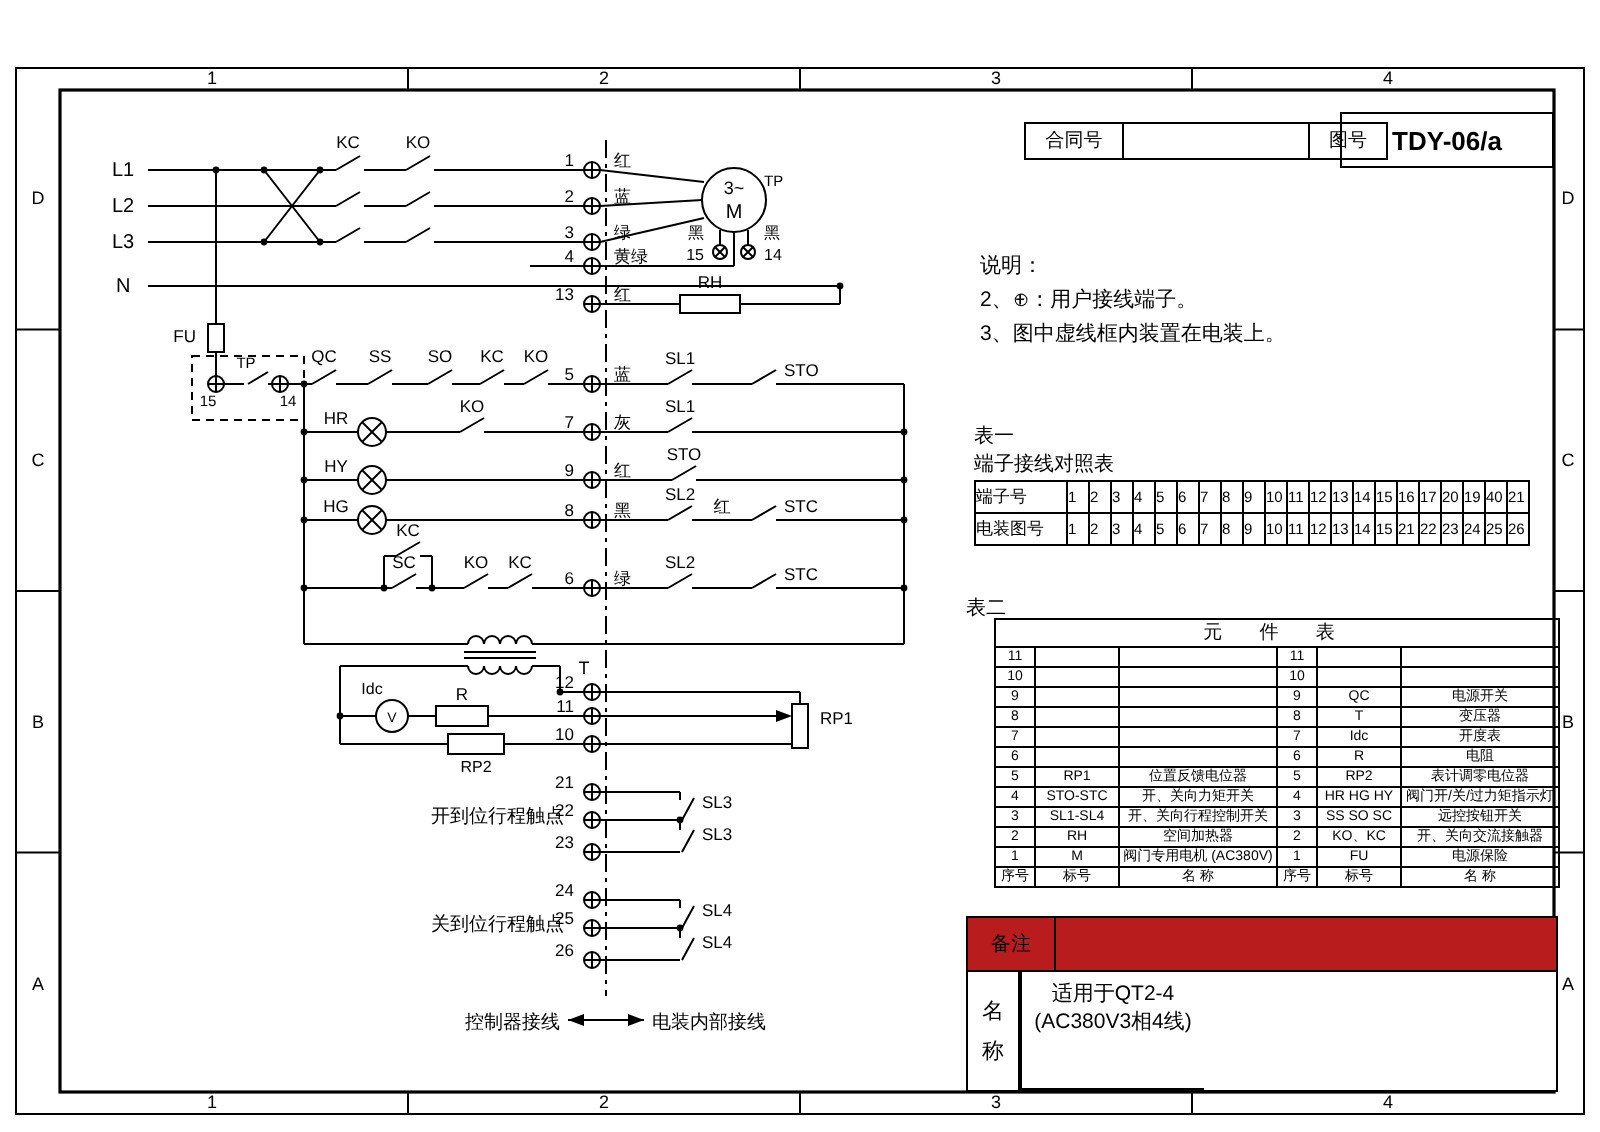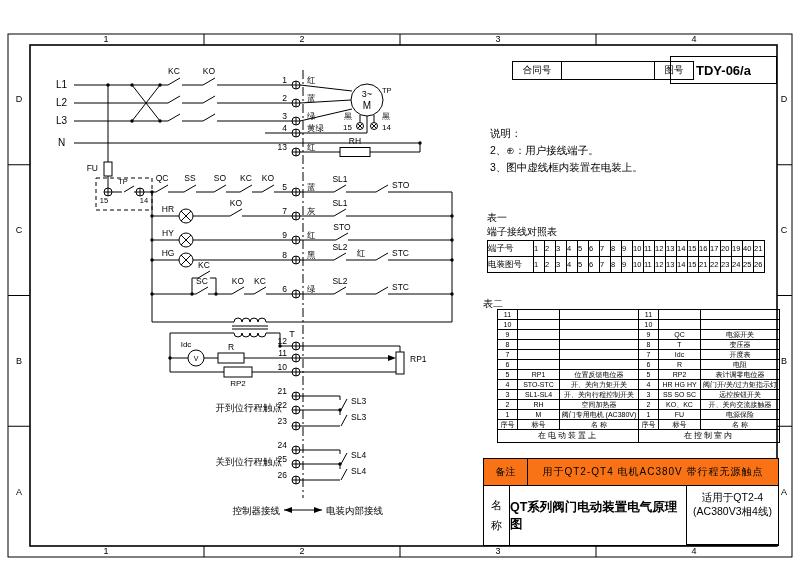--- a/index.html
+++ b/index.html
@@ -14,21 +14,21 @@
         font-family:Liberation Sans, sans-serif;font-weight:bold;font-size:13px}
 .notes{font-size:10.5px;line-height:17px}
 .small-label{font-size:10px}
 table{border-collapse:collapse}
 .t1 td{border:1px solid #000;text-align:left;height:16px;padding:0;font-size:7.5px;width:11px;line-height:1}
 .t1 td.t1h{width:46px;font-size:8.5px}
 .t2 td{border:1px solid #000;text-align:center;height:10px;padding:0;font-size:7px;line-height:1;
        overflow:hidden;white-space:nowrap}
 .t2 tr.t2title td{height:14px;font-size:9.5px;letter-spacing:8px}
 .t2 tr.t2foot td{height:13px;font-size:8px;letter-spacing:2px}
-.remark{border:1px solid #000;display:flex;font-size:10px;background:#f97316}
+.remark{border:1px solid #000;display:flex;font-size:10px;background:#b91c1c}
 .remark .rlabel{width:44px;border-right:1px solid #000;display:flex;align-items:center;justify-content:center}
 .remark .rtext{flex:1;display:flex;align-items:center;justify-content:center;letter-spacing:1px}
 .tblock{border:1px solid #000;display:flex;background:#fff}
 .tb-name{width:26px;border-right:1px solid #000;display:flex;flex-direction:column;align-items:center;
          justify-content:center;gap:5px;font-size:11px}
 .tb-title{flex:1;display:flex;align-items:center;justify-content:center;font-weight:bold;font-size:12.5px}
 .tb-right{width:92px;border-left:1px solid #000;display:flex;flex-direction:column}
 .tb-app{flex:1;border-bottom:1px solid #000;text-align:center;font-weight:normal;font-size:10.5px;
         line-height:14px;padding-top:4px}
 .tb-company{height:20px;display:flex;align-items:center;justify-content:center;font-size:7.5px}
@@ -345,20 +345,23 @@
 <table class="abs t2" style="left:497px;top:309px">
   <colgroup>
     <col style="width:20px">
       <col style="width:42px">
       <col style="width:79px">
     <col style="width:20px">
       <col style="width:42px">
       <col style="width:79px">
   </colgroup>
   <tbody>
+      <tr class="t2title">
+    <td colspan="6">元 件 表</td>
+  </tr>
   <tr>
         <td>11</td>
         <td></td>
         <td></td>
         <td>11</td>
         <td></td>
         <td></td>
       </tr>
   <tr>
         <td>10</td>
@@ -441,37 +444,31 @@
         <td>电源保险</td>
       </tr>
   <tr>
         <td>序号</td>
         <td>标号</td>
         <td>名 称</td>
         <td>序号</td>
         <td>标号</td>
         <td>名 称</td>
       </tr>
-  <tr class="t2foot">
-    <td colspan="3">在电动装置上</td>
-    <td colspan="3">在控制室内</td>
-  </tr>
 </tbody>
   </table>
 
 <div class="abs remark" style="left:483px;top:458px;width:296px;height:28px">
   <div class="rlabel">备注</div>
-  <div class="rtext">用于QT2-QT4  电机AC380V  带行程无源触点</div>
 </div>
 
 <div class="abs tblock" style="left:483px;top:485px;width:296px;height:61px">
   <div class="tb-name">
     <span>名</span>
     <span>称</span>
   </div>
-  <div class="tb-title">QT系列阀门电动装置电气原理图</div>
   <div class="tb-right">
     <div class="tb-app">
       <div>适用于QT2-4</div>
       <div>(AC380V3相4线)</div>
     </div>
   </div>
 </div>
 
 </body></html>

